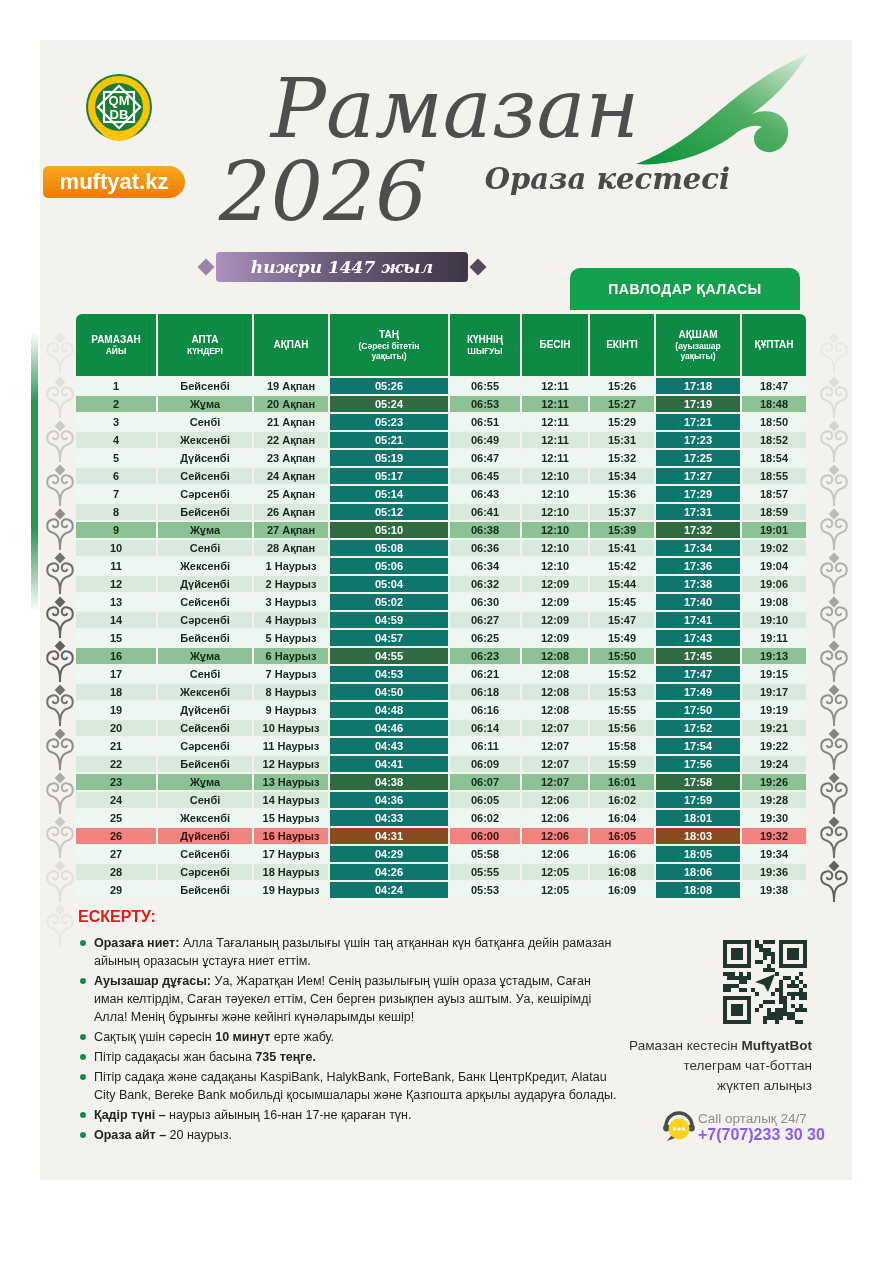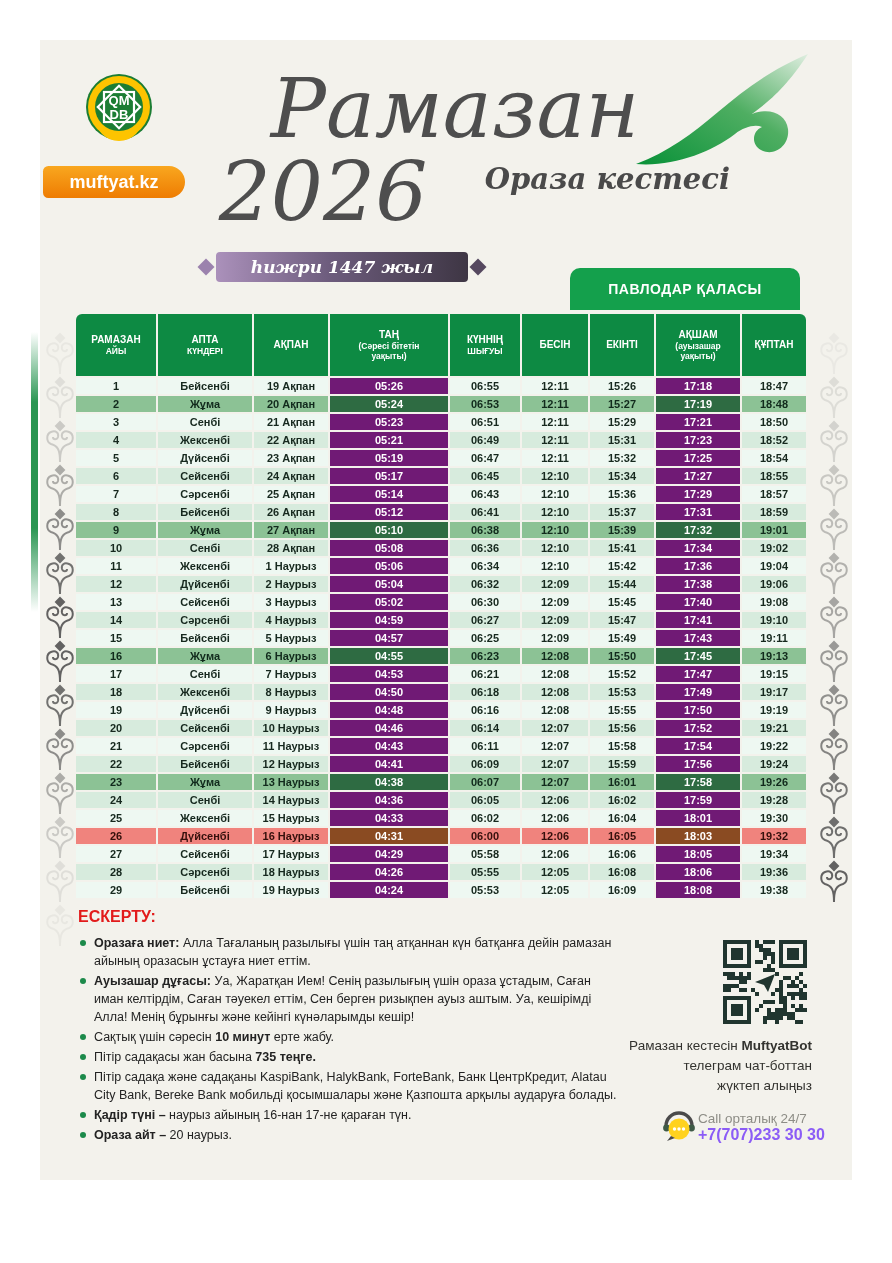--- a/index.html
+++ b/index.html
@@ -3,21 +3,21 @@
 <meta charset="utf-8">
 <style>
   html,body{margin:0;padding:0;}
   body{width:892px;height:1263px;background:#ffffff;font-family:"Liberation Sans",sans-serif;position:relative;overflow:hidden;}
   .page{position:absolute;left:40px;top:40px;width:812px;height:1140px;background:#f3f2ec;}
 
   
   .logo{position:absolute;left:45px;top:33px;width:68px;height:68px;}
   .badge{position:absolute;left:3px;top:126px;width:142px;height:32px;background:linear-gradient(180deg,#f9a71f,#ee7c02);
          border-radius:6px 18px 18px 6px;display:flex;align-items:center;justify-content:center;
-         color:#fff;font-weight:700;font-size:18px;}
+         color:#fff;font-weight:700;font-size:22px;}
   .title-script{position:absolute;left:190px;top:28px;width:450px;text-align:center;
           font-family:"DejaVu Serif",serif;font-style:italic;font-size:82px;color:#4e4e4e;line-height:1.0;}
   .title-year{position:absolute;left:168px;top:112px;width:230px;text-align:center;
           font-family:"DejaVu Serif",serif;font-style:italic;font-size:82px;color:#4e4e4e;line-height:1.0;}
   .subtitle{position:absolute;left:420px;top:122px;width:270px;text-align:right;
           font-family:"DejaVu Serif",serif;font-style:italic;font-weight:700;font-size:29px;color:#4a4a4a;}
   .swoosh{position:absolute;left:592px;top:12px;}
   .hijri{position:absolute;left:176px;top:212px;width:252px;height:30px;
          background:linear-gradient(90deg,#ab91bb,#6d5c7d 45%,#3e3644);border-radius:4px;
          display:flex;align-items:center;justify-content:center;color:#fff;
@@ -34,21 +34,21 @@
   .grid-row{display:grid;grid-template-columns:80px 94px 74px 118px 70px 66px 64px 84px 64px;gap:2px;margin-bottom:2px;}
   .th{background:#0d8a43;color:#fff;height:62px;display:flex;flex-direction:column;align-items:center;justify-content:center;text-align:center;}
   .th .h-main{font-weight:700;font-size:10px;line-height:12px;}
   .th .h-sub{font-weight:700;font-size:8.5px;line-height:10px;}
   .th:first-child{border-top-left-radius:6px;}
   .th:last-child{border-top-right-radius:6px;}
   .cell{height:16px;display:flex;align-items:center;justify-content:center;
         font-size:11px;font-weight:600;color:#16281e;}
   .r-odd  .cell{background:#eef8f2;}
   .r-even .cell{background:#d7ebdd;}
-  .cell.strong{background:#701a75;color:#fff;font-weight:700;}
+  .cell.strong{background:#0f766e;color:#fff;font-weight:700;}
   .r-friday .cell{background:#8cc295;color:#112a1c;}
   .r-friday .cell.strong{background:#2e6b42;color:#fff;}
   .r-qadir .cell{background:#f0837d;color:#35100c;}
   .r-qadir .cell.strong{background:#8a4b22;color:#fff;}
 
   
   .notes{position:absolute;left:38px;top:868px;width:545px;}
   .notes h2{margin:0 0 8px 0;color:#e21b1b;font-size:16px;font-weight:700;}
   .notes ul{list-style:none;margin:0;padding:0;}
   .notes li{position:relative;padding-left:16px;font-size:12.5px;line-height:18px;color:#232323;margin-bottom:2px;}

